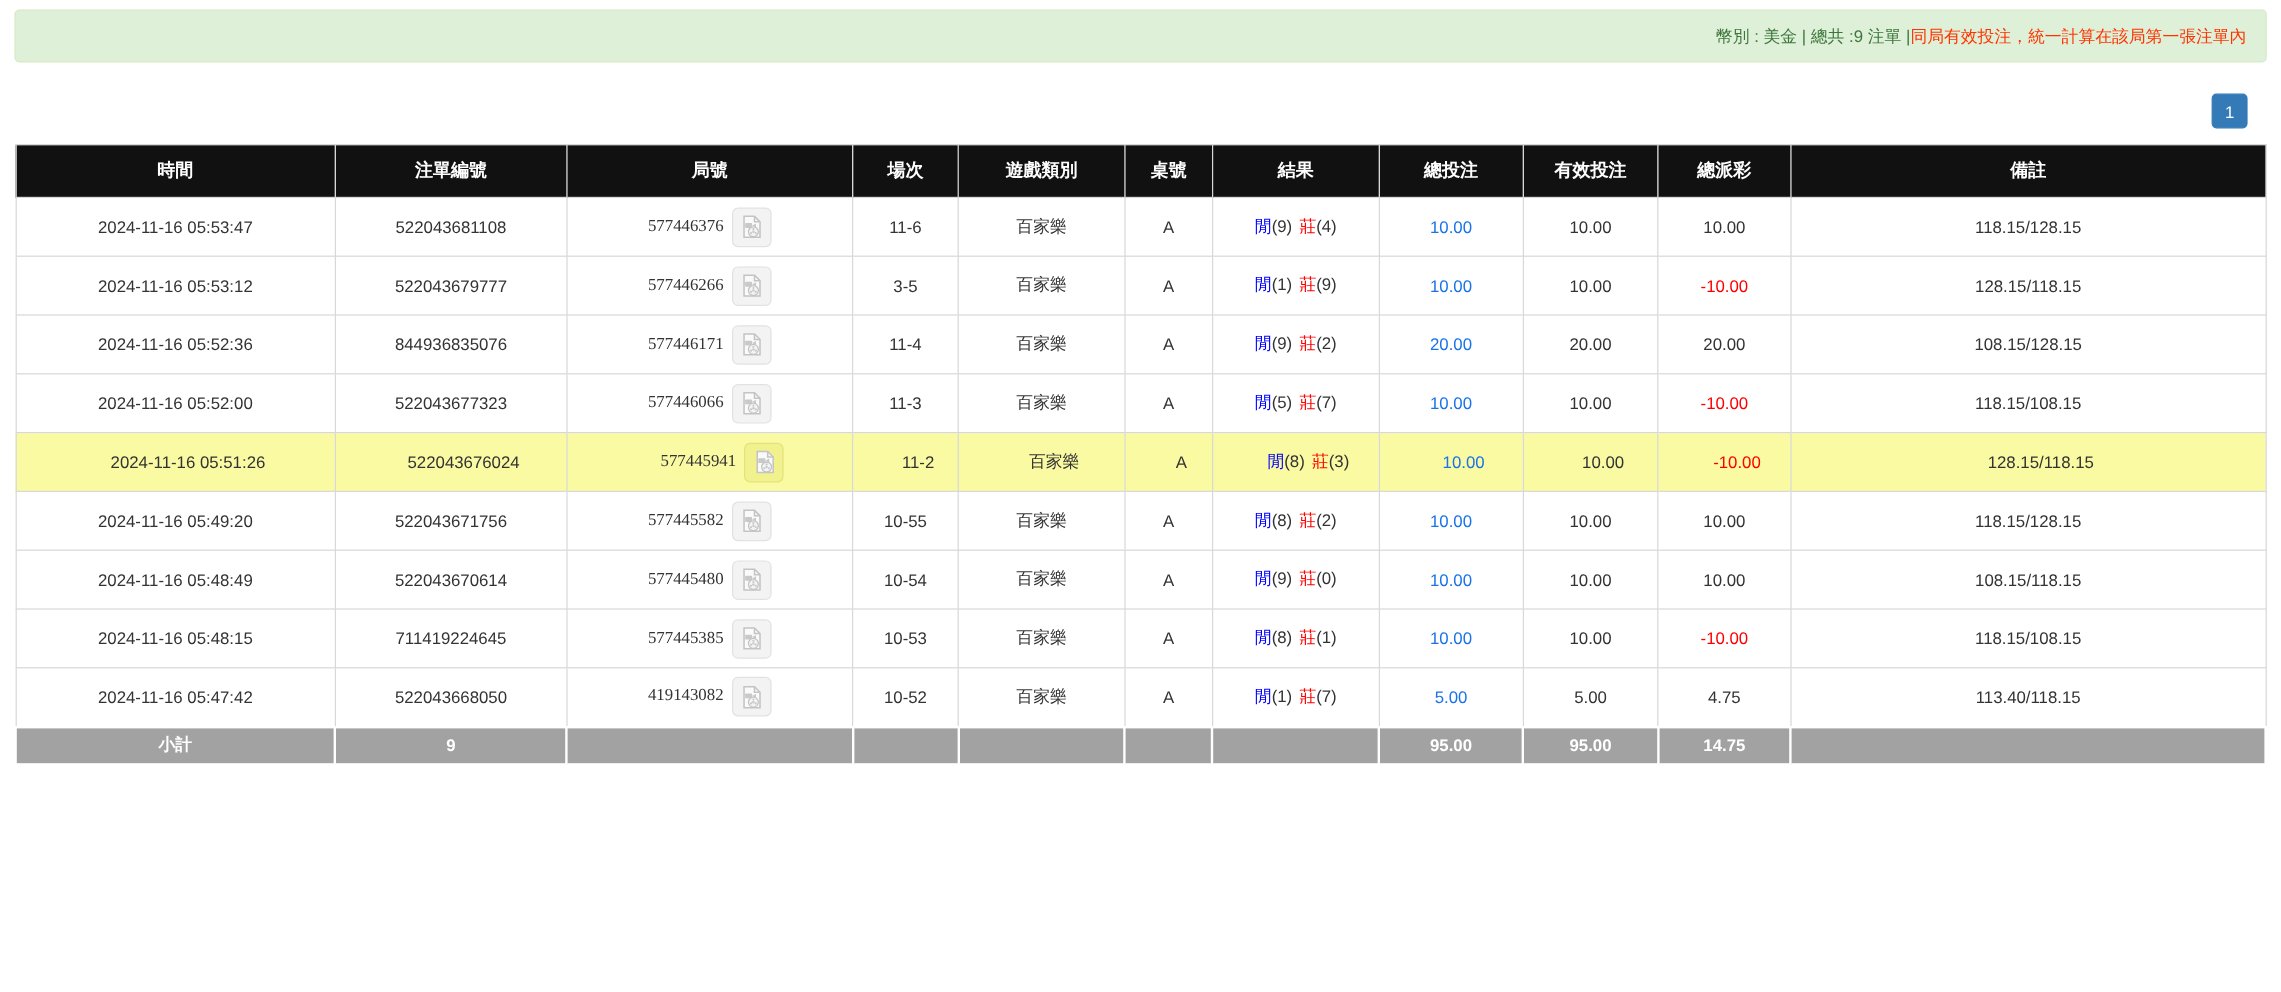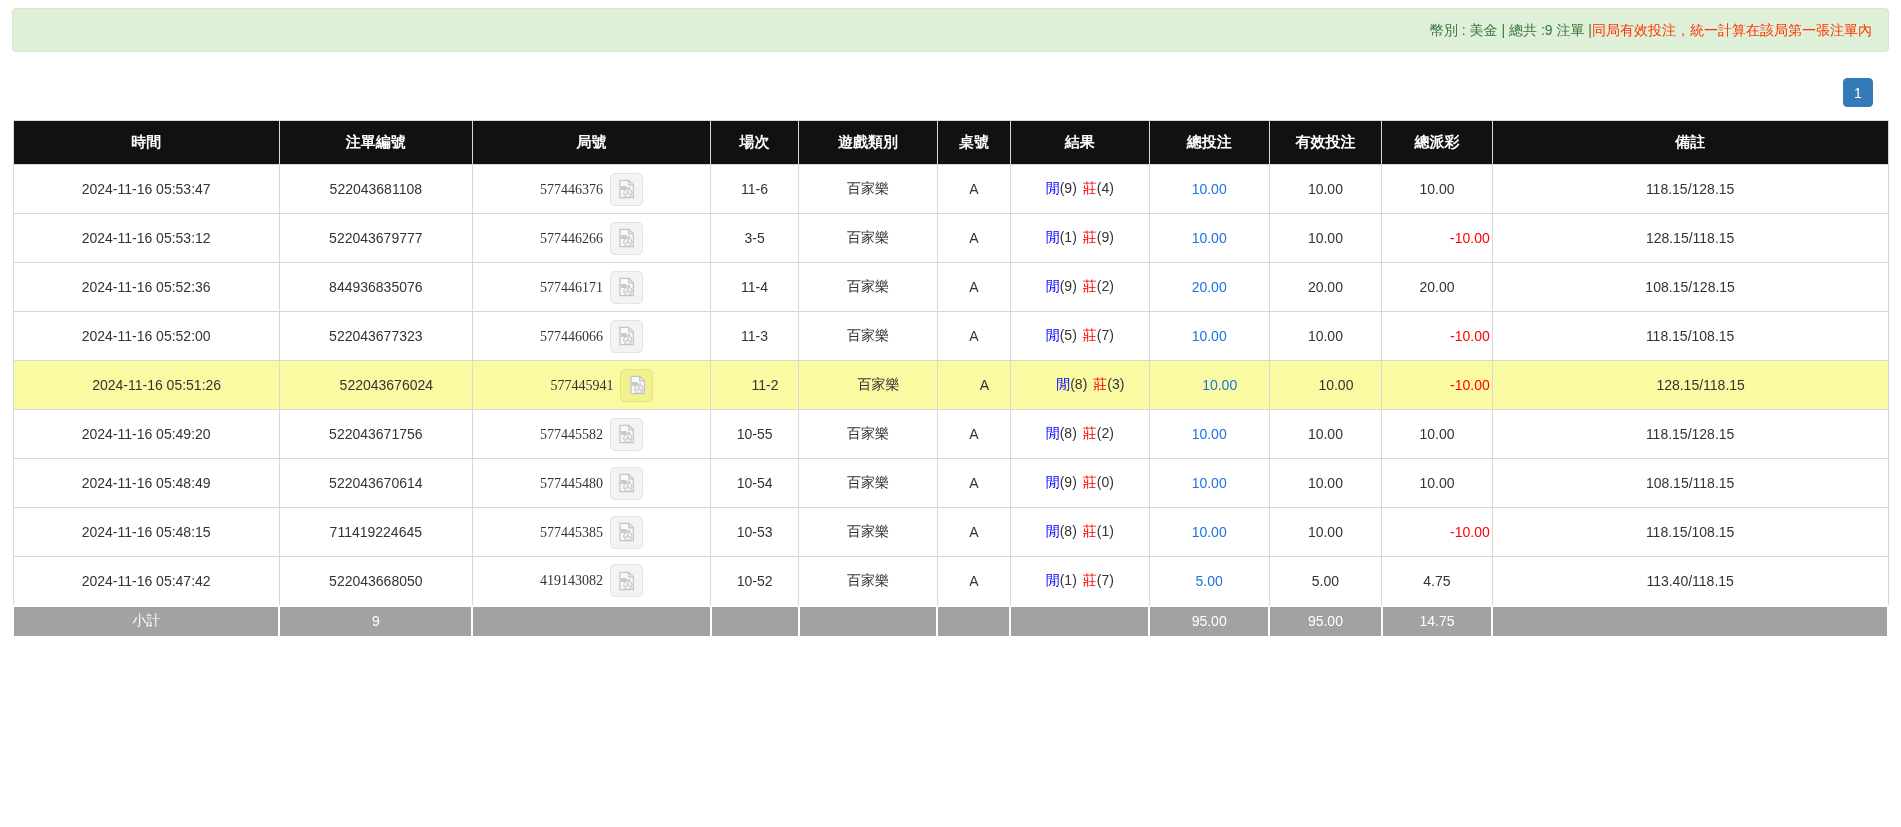--- a/index.html
+++ b/index.html
@@ -32,26 +32,26 @@
     background:var(--header-bg);color:#fff;font-weight:bold;font-size:15px;
     height:44px;border:1px solid var(--grid);padding:2px;
   }
   td{
     border:1px solid var(--grid);text-align:center;height:49px;padding:2px;
     background:#fff;color:#333;
   }
   tr.hl td{background:var(--hl);padding-left:23px;}
   tr.summary td{
     background:var(--summary-bg);color:#fff;border:2px solid #fff;
-    height:31px;font-size:14px;
+    height:31px;font-size:14px;font-weight:bold;
   }
   .res-p{color:var(--player);}
   .res-b{color:var(--banker);margin-left:6px;}
   .link{color:var(--link);cursor:pointer;}
-  .neg{color:var(--negative);text-align:right;}
+  .neg{color:var(--negative);}
   .icon-btn{
     display:inline-flex;align-items:center;justify-content:center;
     width:33px;height:33px;background:#f3f3f3;border:1px solid #e2e2e2;border-radius:5px;
     margin-left:7px;vertical-align:middle;cursor:pointer;
   }
   tr.hl .icon-btn{background:#f1f18e;border-color:#e3e37d;}
   .round-no{vertical-align:middle;font-family:Liberation Serif, serif;}
 </style>
 </head>
 <body>

